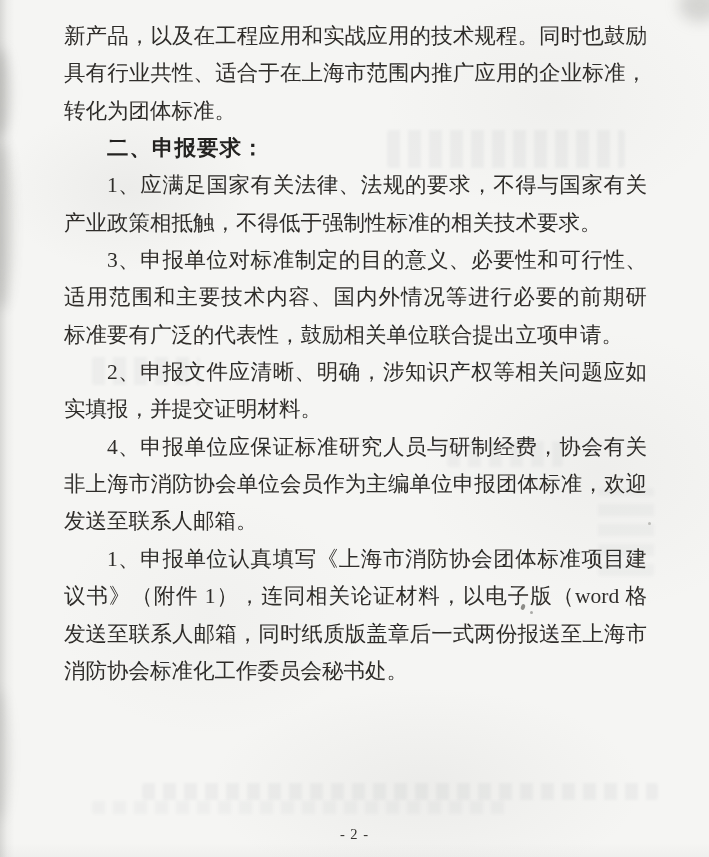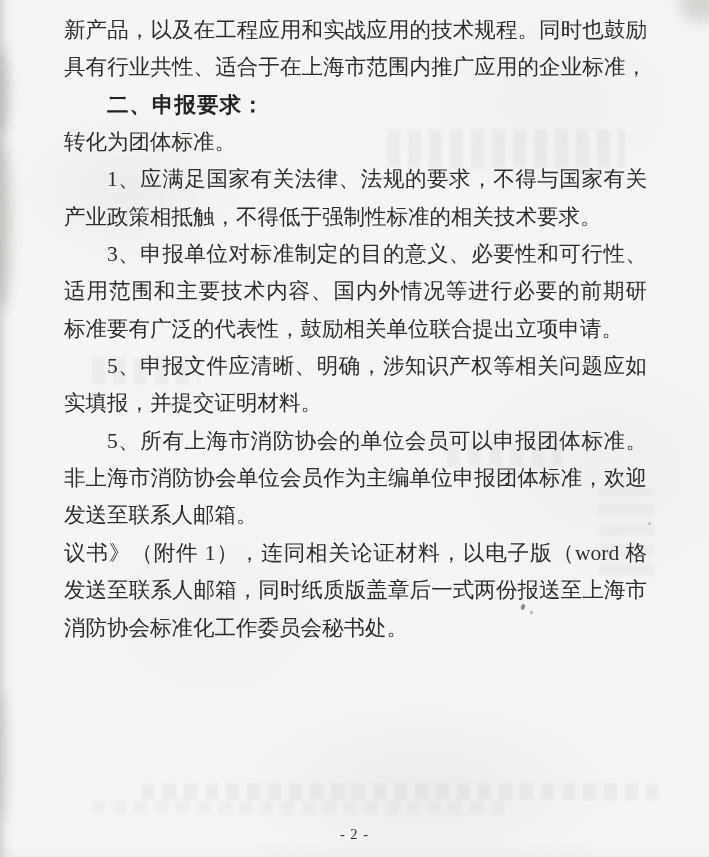--- a/index.html
+++ b/index.html
@@ -44,21 +44,21 @@
   
   .ghost{
     position:absolute;pointer-events:none;
     background:repeating-linear-gradient(90deg, var(--ghost) 0 13px, rgba(115,120,130,0) 13px 21px);
     filter:blur(1.6px);border-radius:3px;
   }
   .speck{position:absolute;background:rgba(70,68,64,0.6);border-radius:50%;pointer-events:none;}
   
   .content{
     position:absolute;left:0;top:0;right:0;
-    padding:12px 62px 0 64px;
+    padding:18px 62px 0 64px;
   }
   .line{
     height:37.35px;line-height:37.35px;
     font-size:21.5px;
     white-space:nowrap;
     overflow:visible;
   }
   .line.indent{padding-left:43px;}
   .line.justify{white-space:normal;text-align:justify;text-align-last:justify;overflow:hidden;}
   .line.heading{
@@ -88,32 +88,33 @@
   <div class="ghost" style="left:598px;top:488px;width:56px;height:88px;opacity:.4;background:repeating-linear-gradient(0deg, var(--ghost) 0 12px, rgba(115,120,130,0) 12px 20px);"></div>
   <div class="ghost" style="left:142px;top:783px;width:516px;height:17px;opacity:.55;"></div>
   <div class="ghost" style="left:92px;top:801px;width:420px;height:13px;opacity:.4;"></div>
   <div class="speck" style="left:521px;top:604px;width:4px;height:6px;transform:rotate(20deg);"></div>
   <div class="speck" style="left:530px;top:611px;width:3px;height:3px;opacity:.7;"></div>
   <div class="speck" style="left:648px;top:522px;width:3px;height:3px;opacity:.5;"></div>
 
   <div class="content">
       <div class="line justify">新产品，以及在工程应用和实战应用的技术规程。同时也鼓励</div>
       <div class="line justify">具有行业共性、适合于在上海市范围内推广应用的企业标准，</div>
+      <div class="line">转化为团体标准。</div>
       <div class="line indent heading">二、申报要求：</div>
-      <div class="line">转化为团体标准。</div>
       <div class="line indent justify">1、应满足国家有关法律、法规的要求，不得与国家有关</div>
       <div class="line">产业政策相抵触，不得低于强制性标准的相关技术要求。</div>
       <div class="line indent justify">3、申报单位对标准制定的目的意义、必要性和可行性、</div>
       <div class="line justify">适用范围和主要技术内容、国内外情况等进行必要的前期研究，</div>
       <div class="line">标准要有广泛的代表性，鼓励相关单位联合提出立项申请。</div>
-      <div class="line indent justify">5、申报文件应清晰、明确，涉知识产权等相关问题应如</div>
+      <div class="line indent justify">2、申报文件应清晰、明确，涉知识产权等相关问题应如</div>
       <div class="line">实填报，并提交证明材料。</div>
-      <div class="line indent justify">5、所有上海市消防协会的单位会员可以申报团体标准。</div>
+      <div class="line indent justify">4、申报单位应保证标准研究人员与研制经费，协会有关</div>
       <div class="line justify">非上海市消防协会单位会员作为主编单位申报团体标准，欢迎</div>
       <div class="line">发送至联系人邮箱。</div>
+      <div class="line indent justify">1、申报单位认真填写《上海市消防协会团体标准项目建</div>
       <div class="line justify">议书》（附件 1），连同相关论证材料，以电子版（word 格式）</div>
       <div class="line justify">发送至联系人邮箱，同时纸质版盖章后一式两份报送至上海市</div>
       <div class="line">消防协会标准化工作委员会秘书处。</div>
     </div>
 
   <div class="footer">- 2 -</div>
 
 </div>
 
 </body></html>

